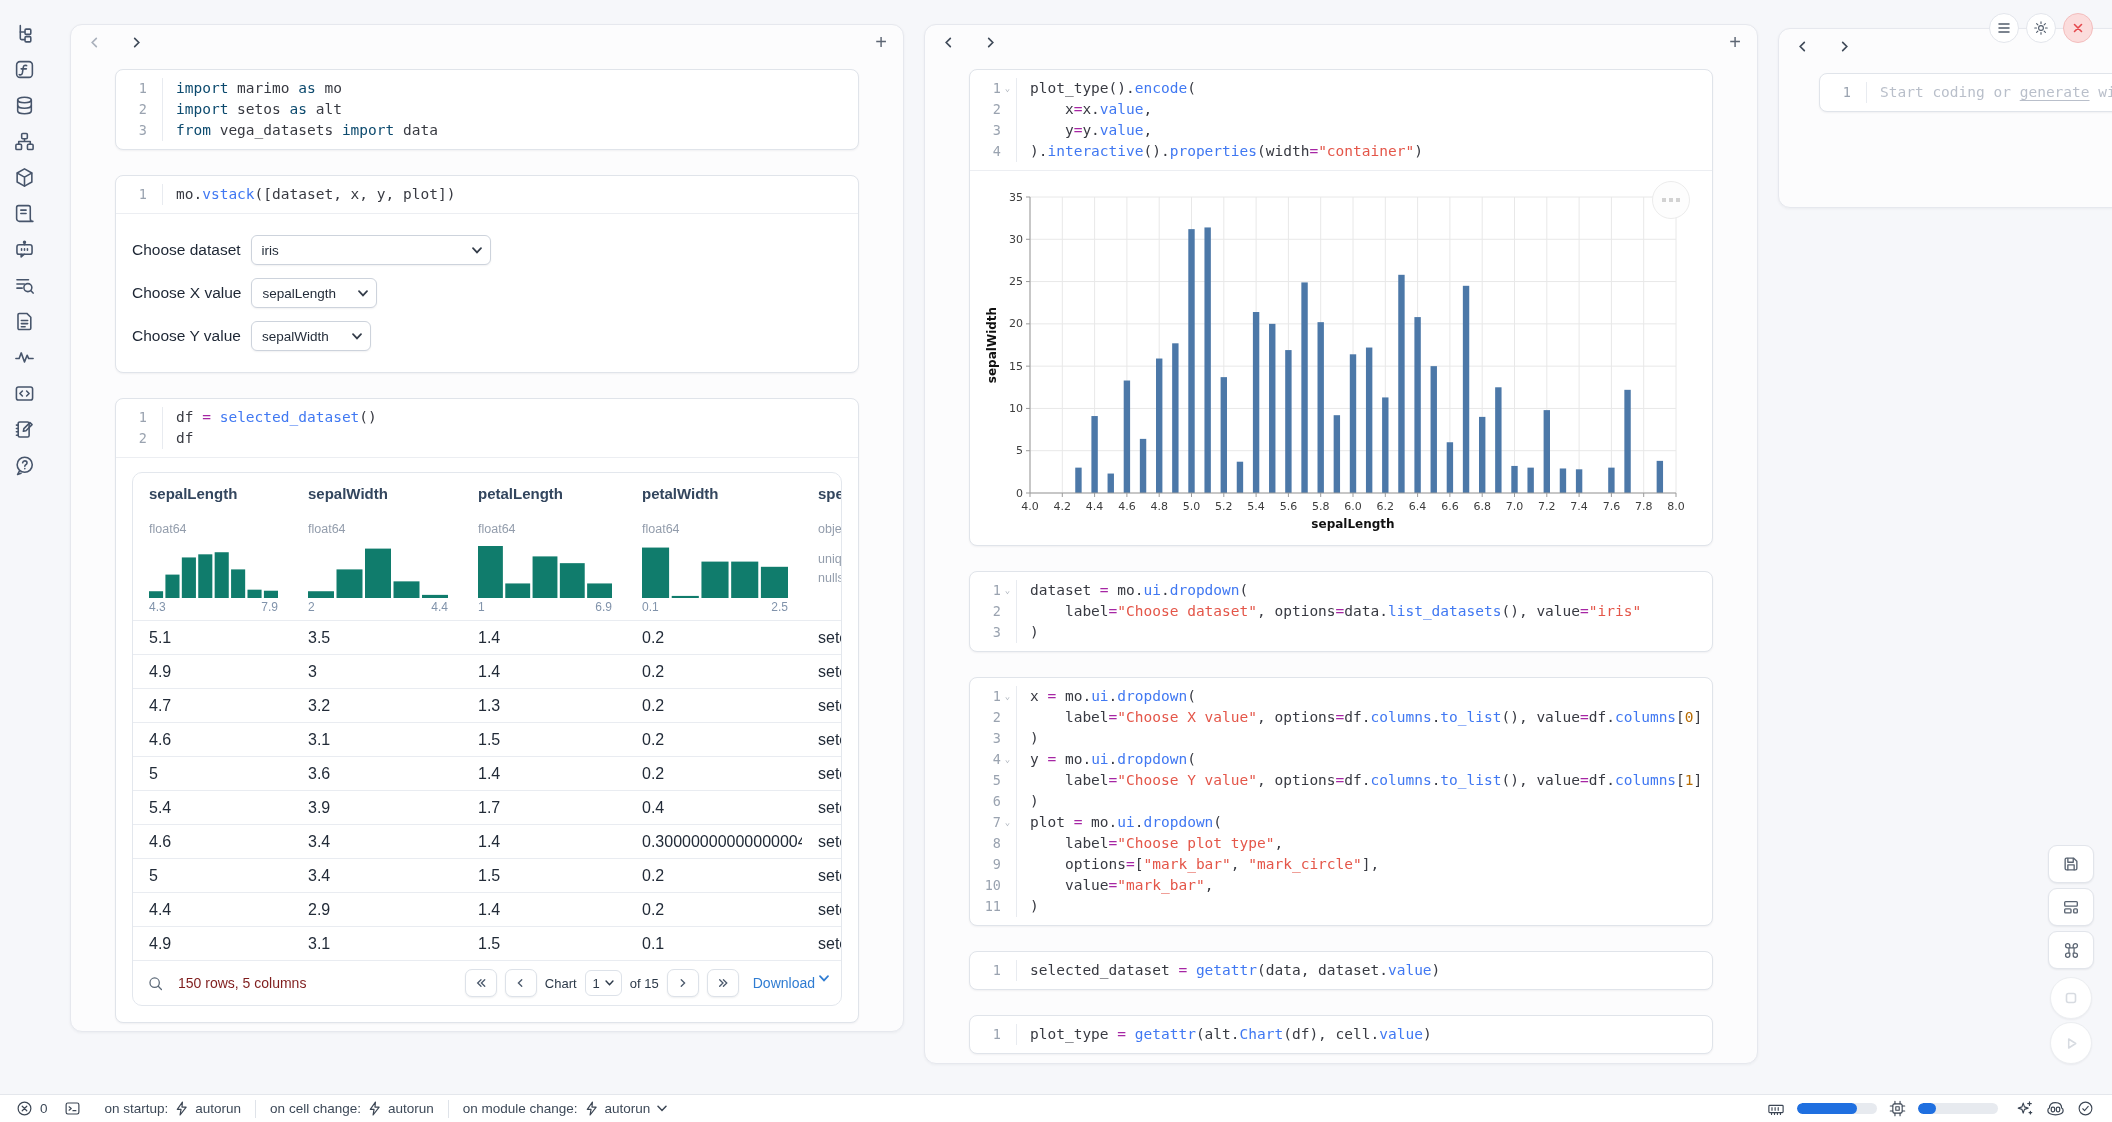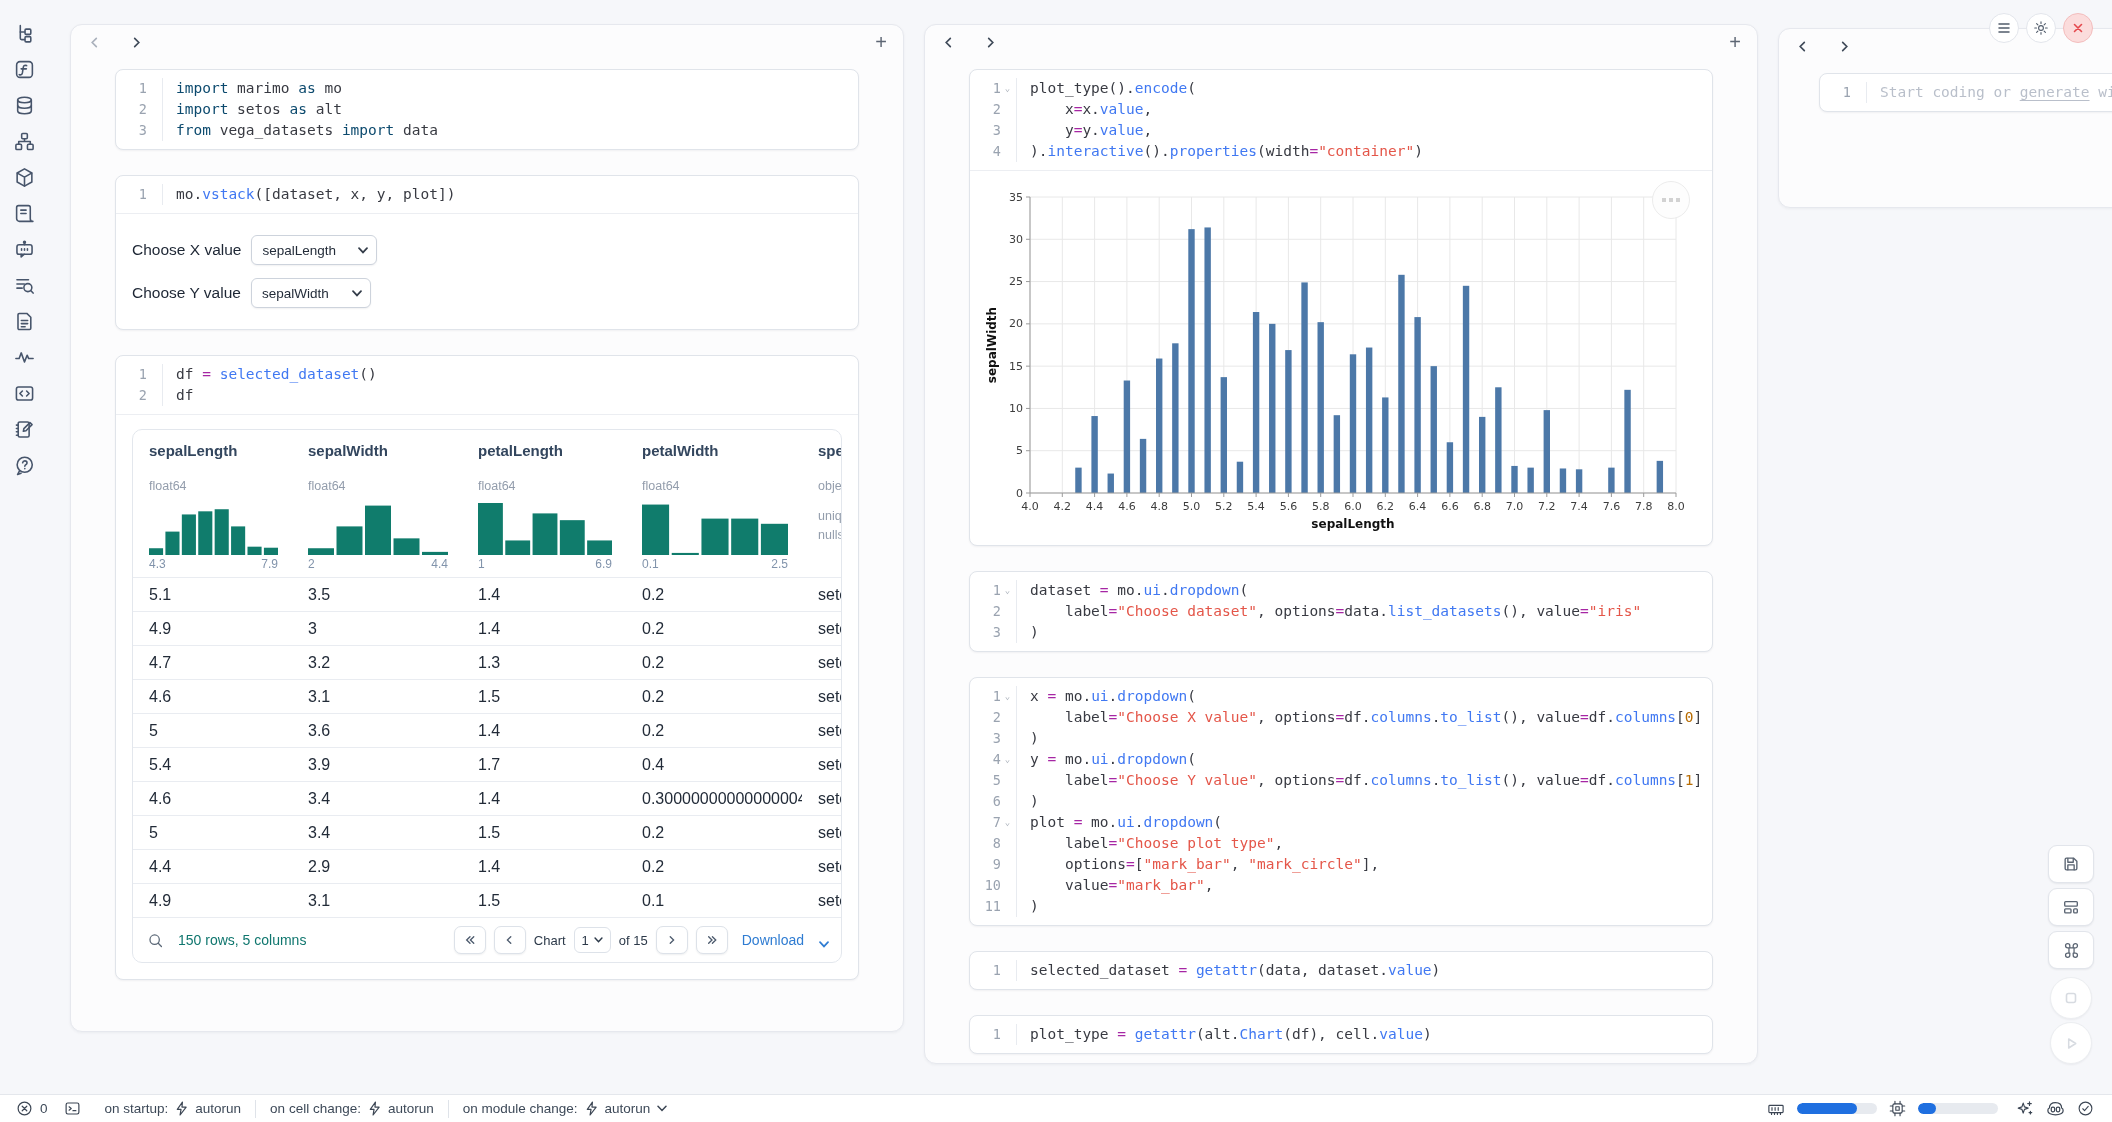--- a/index.html
+++ b/index.html
@@ -49,29 +49,29 @@
   .t-hcell{padding:12px 14px 6px 16px;overflow:hidden;}
   .t-hname{font-size:15px;font-weight:bold;color:#33465e;white-space:nowrap;}
   .t-htype{font-size:12.5px;color:#939dac;margin-top:20px;white-space:nowrap;}
   .t-hist{margin-top:8px;width:100%;height:54px;}
   .t-axis{display:flex;justify-content:space-between;font-size:12px;color:#8193ab;margin-top:2px;}
   .t-stats{font-size:12.5px;color:#939dac;margin-top:14px;line-height:19px;white-space:nowrap;}
   .t-row{display:grid;grid-template-columns:159px 170px 164px 176px 1fr;border-top:1px solid #e9ecf1;}
   .t-cell{padding:0 14px 0 16px;height:33px;display:flex;align-items:center;font-size:16px;color:#222b38;
           white-space:nowrap;overflow:hidden;}
   .t-foot{border-top:1px solid #e9ecf1;height:44px;display:flex;align-items:center;padding:0 12px 0 14px;gap:10px;}
-  .t-summary{font-size:14px;color:#0f766e;margin-left:4px;}
+  .t-summary{font-size:14px;color:#7f1d1d;margin-left:4px;}
   .pager{margin-left:auto;display:flex;align-items:center;gap:8px;}
   .pg-btn{width:30px;height:26px;border:1px solid #dde2e9;border-radius:7px;background:#fff;
           box-shadow:0 1px 2px rgba(16,24,40,.07);display:flex;align-items:center;justify-content:center;
           color:#4c5a6d;font-size:13px;cursor:pointer;}
   .pg-text{font-size:13px;color:#2c3949;}
   .pg-select{display:flex;align-items:center;gap:5px;border:1px solid #dde2e9;border-radius:6px;height:24px;
              padding:0 7px;font-size:13px;background:#fff;cursor:pointer;color:#2c3949;}
-  .dl-link{display:flex;align-items:flex-end;gap:15px;color:#2f7cd2;font-size:14px;cursor:pointer;margin-left:6px;}
+  .dl-link{display:flex;align-items:flex-start;gap:4px;color:#2f7cd2;font-size:14px;cursor:pointer;margin-left:6px;}
 
   
   .chart-out{position:relative;padding:12px 0 10px 14px;}
   .chart-more{position:absolute;right:22px;top:10px;width:36px;height:36px;border:1px solid #ececec;
               border-radius:50%;background:#fdfdfd;display:flex;align-items:center;justify-content:center;gap:3px;cursor:pointer;}
   .chart-more i{width:4px;height:4px;background:#d2d2d2;display:block;}
 
   
   .placeholder{font-family:"DejaVu Sans Mono",monospace;font-size:14.5px;color:#b9bfca;white-space:pre;}
   .placeholder u{text-underline-offset:3px;}
@@ -262,20 +262,31 @@
       <div class="code">
           <div class="cl">
             <span class="gutwrap">
               <span class="num">1</span>
               <span class="fold"></span>
             </span>
             <span class="src"><span class="tk-p">mo.</span><span class="tk-f">vstack</span><span class="tk-p">([dataset, x, y, plot])</span></span>
           </div>
         </div>
       <div class="cell-out" style="padding:8px 16px;" id="controls-out">
+          <div class="ctl-row">
+            <span class="ctl-label">Choose dataset</span>
+            <span class="selbox" style="width: 220px;">
+              <span>iris</span>
+              <span>
+                <svg width="10" height="7" viewBox="0 0 10 7">
+                  <path d="M1 1.2 5 5.4 9 1.2" stroke="#333c49" fill="none" stroke-width="1.7" stroke-linecap="round"></path>
+                </svg>
+              </span>
+            </span>
+          </div>
           <div class="ctl-row">
             <span class="ctl-label">Choose X value</span>
             <span class="selbox" style="width: 106px;">
               <span>sepalLength</span>
               <span>
                 <svg width="10" height="7" viewBox="0 0 10 7">
                   <path d="M1 1.2 5 5.4 9 1.2" stroke="#333c49" fill="none" stroke-width="1.7" stroke-linecap="round"></path>
                 </svg>
               </span>
             </span>

